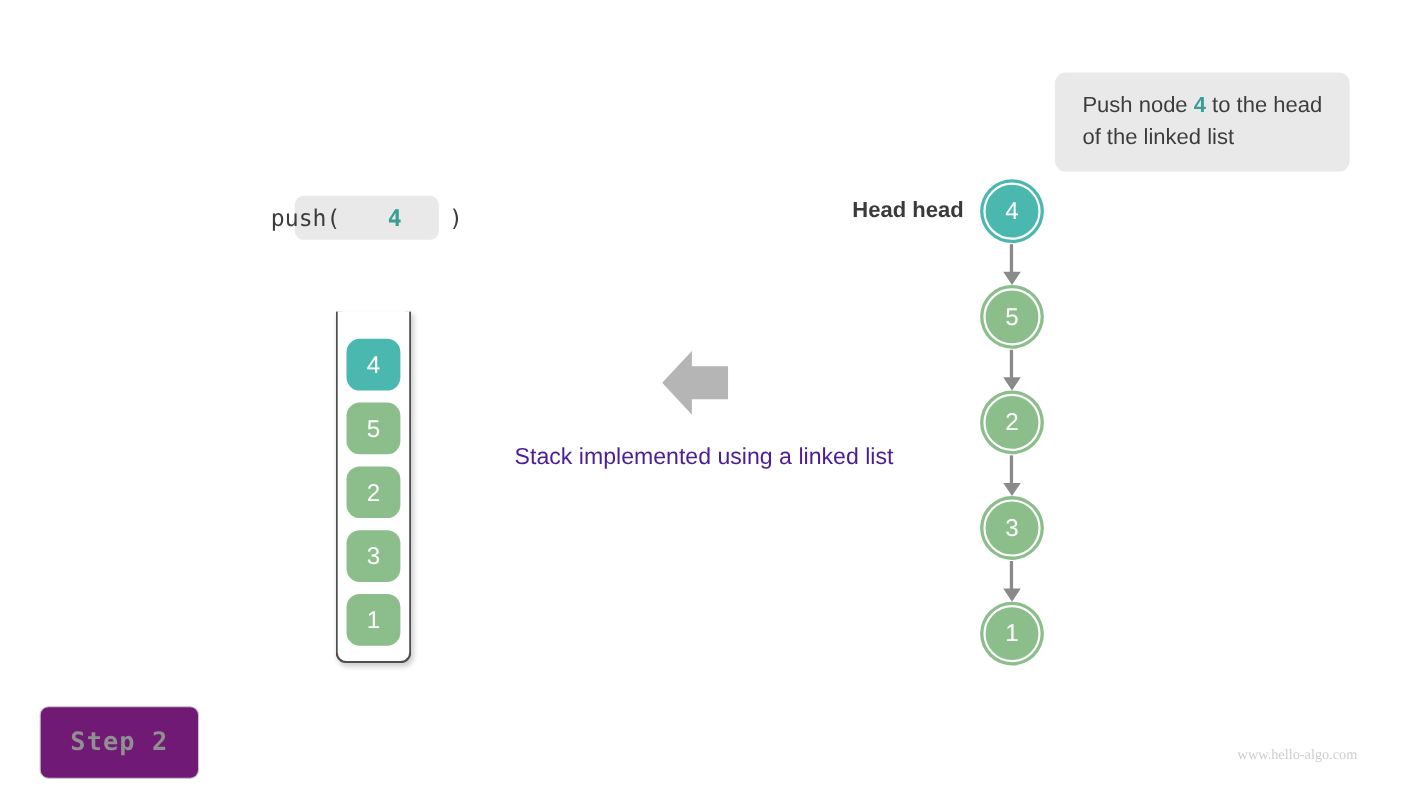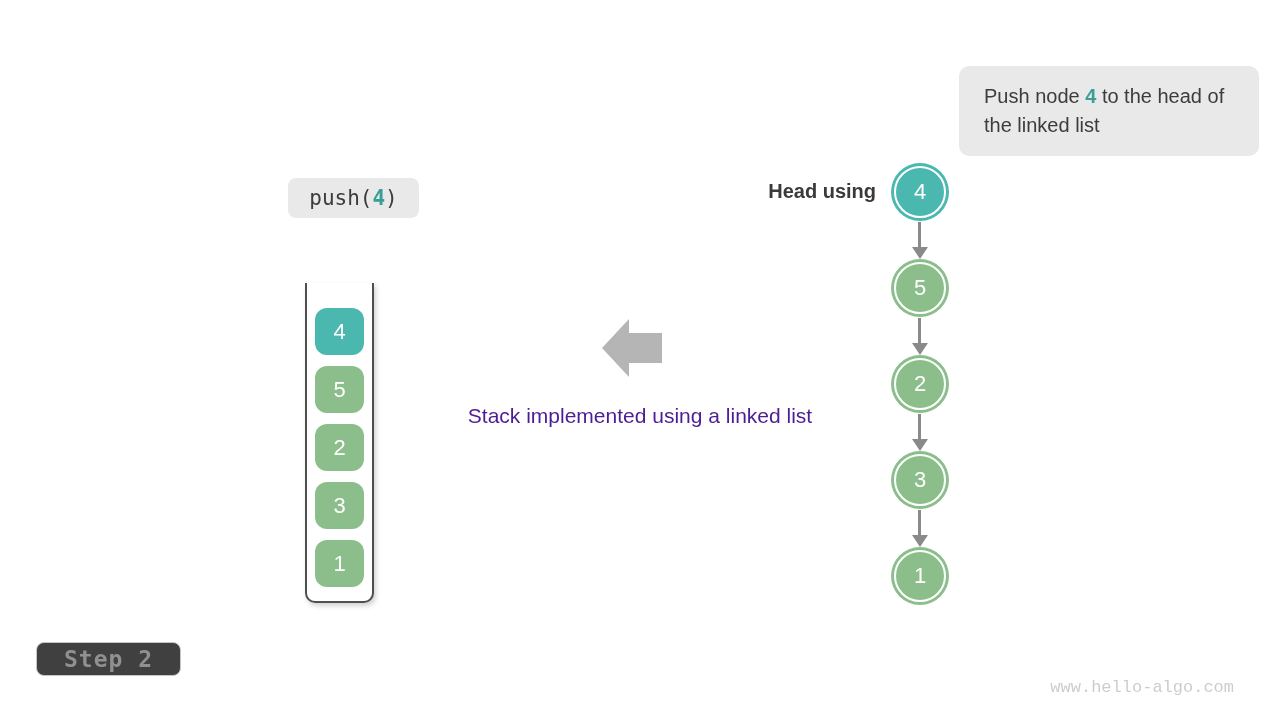--- a/index.html
+++ b/index.html
@@ -14,40 +14,40 @@
   }
 
   
   [data-color="teal"]  { --c: #4bb8b0; }
   [data-color="green"] { --c: #8cbe8c; }
 
   
   .callout {
     position: absolute;
     left: 959px; top: 66px;
-    width: 300px; height: 90px;
+    width: 268px; height: 90px;
     background: #e9e9e9;
     border-radius: 10px;
     display: flex; align-items: center;
     padding: 0 20px 0 25px;
     font-size: 20px; line-height: 29px;
     color: #3c3c3c;
   }
   .hl { color: #3a9e96; font-weight: 700; }
 
   
   .code-badge {
     position: absolute;
-    left: 288px; top: 178px;
+    left: 268px; top: 178px;
     width: 131px; height: 40px;
     background: #e9e9e9;
     border-radius: 8px;
     display: flex; align-items: center; justify-content: center;
     font-family: "DejaVu Sans Mono", monospace;
-    font-size: 21px; color: #3c3c3c;
+    font-size: 21px; color: #3c3c3c; gap: 43px;
   }
   .code-badge .hl { font-weight: 700; }
 
   
   .stack-container {
     position: absolute;
     left: 305px; top: 283px;
     width: 69px; height: 320px;
     border-left: 2px solid #4f4f4f;
     border-right: 2px solid #4f4f4f;
@@ -119,37 +119,37 @@
     left: 650px; width: 226px;
     text-align: right;
     font-size: 20px; font-weight: 700;
     color: #3a3a3a;
   }
 
   
   .step-badge {
     position: absolute;
     left: 36px; top: 642px;
-    width: 145px; height: 34px;
-    background: #404040;
+    width: 145px; height: 66px;
+    background: #701a75;
     border: 1px solid #c6c6c6;
     border-radius: 8px;
     display: flex; align-items: center; justify-content: center;
     font-family: "DejaVu Sans Mono", monospace;
     font-size: 23px; font-weight: 700;
     letter-spacing: 1px;
     color: #909090;
   }
 
   
   .watermark {
     position: absolute;
     right: 46px; top: 678px;
-    font-family: Liberation Mono, monospace;
-    font-size: 17px;
+    font-family: Liberation Serif, serif;
+    font-size: 13px;
     color: #cdcdcd;
   }
 </style>
 </head>
 <body>
 
 <div class="canvas">
 
   <div class="callout">
     <span><span>Push node </span><span class="hl">4</span><span> to the head of the linked list</span></span>
@@ -168,21 +168,21 @@
     <div class="stack-item" data-color="green">3</div>
     <div class="stack-item" data-color="green">1</div>
   </div>
 
   <svg class="block-arrow" viewBox="0 0 60 58">
     <polygon points="0,29 27,0 27,14 60,14 60,44 27,44 27,58" fill="#b5b5b5"></polygon>
   </svg>
 
   <div class="caption">Stack implemented using a linked list</div>
 
-  <div class="side-label" style="top: 180px;">Head using</div>
+  <div class="side-label" style="top: 180px;">Head head</div>
 
   <div class="ll-node" style="top: 166px;" data-color="teal">4</div>
   <div class="ll-node" style="top: 262px;" data-color="green">5</div>
   <div class="ll-node" style="top: 358px;" data-color="green">2</div>
   <div class="ll-node" style="top: 454px;" data-color="green">3</div>
   <div class="ll-node" style="top: 550px;" data-color="green">1</div>
 
   <div class="v-arrow" style="top: 222px;"></div>
   <div class="v-arrow" style="top: 318px;"></div>
   <div class="v-arrow" style="top: 414px;"></div>

